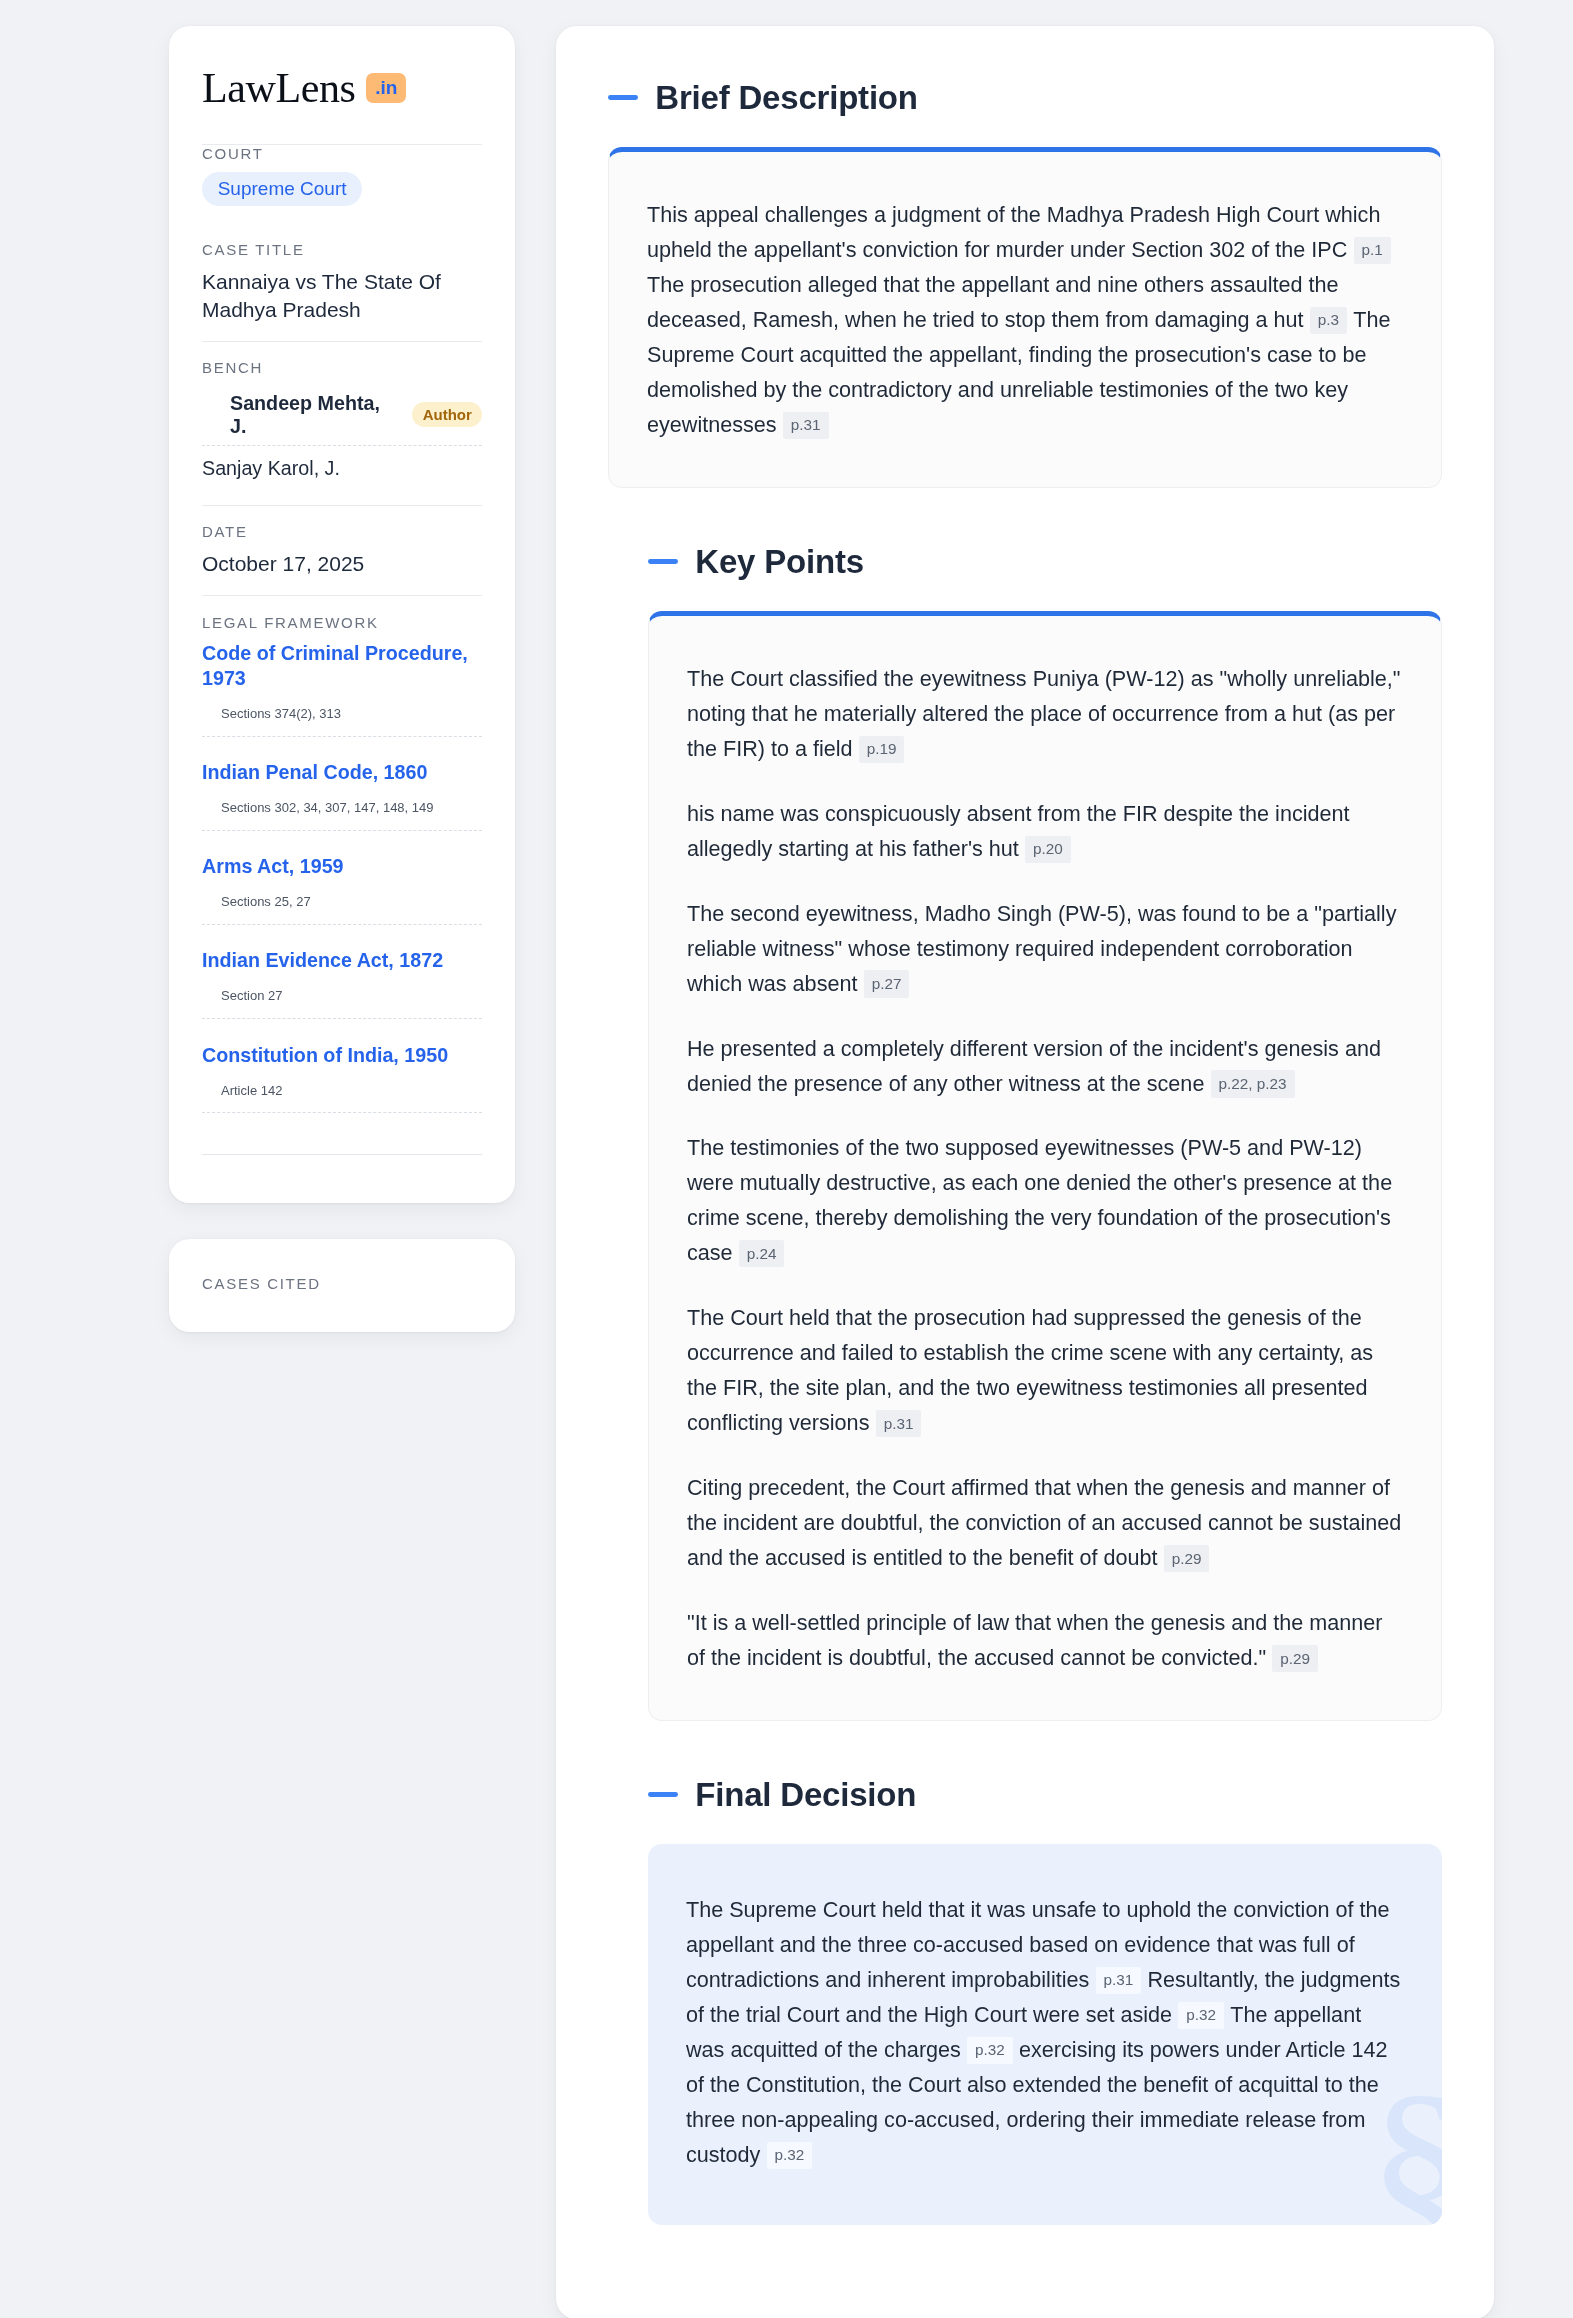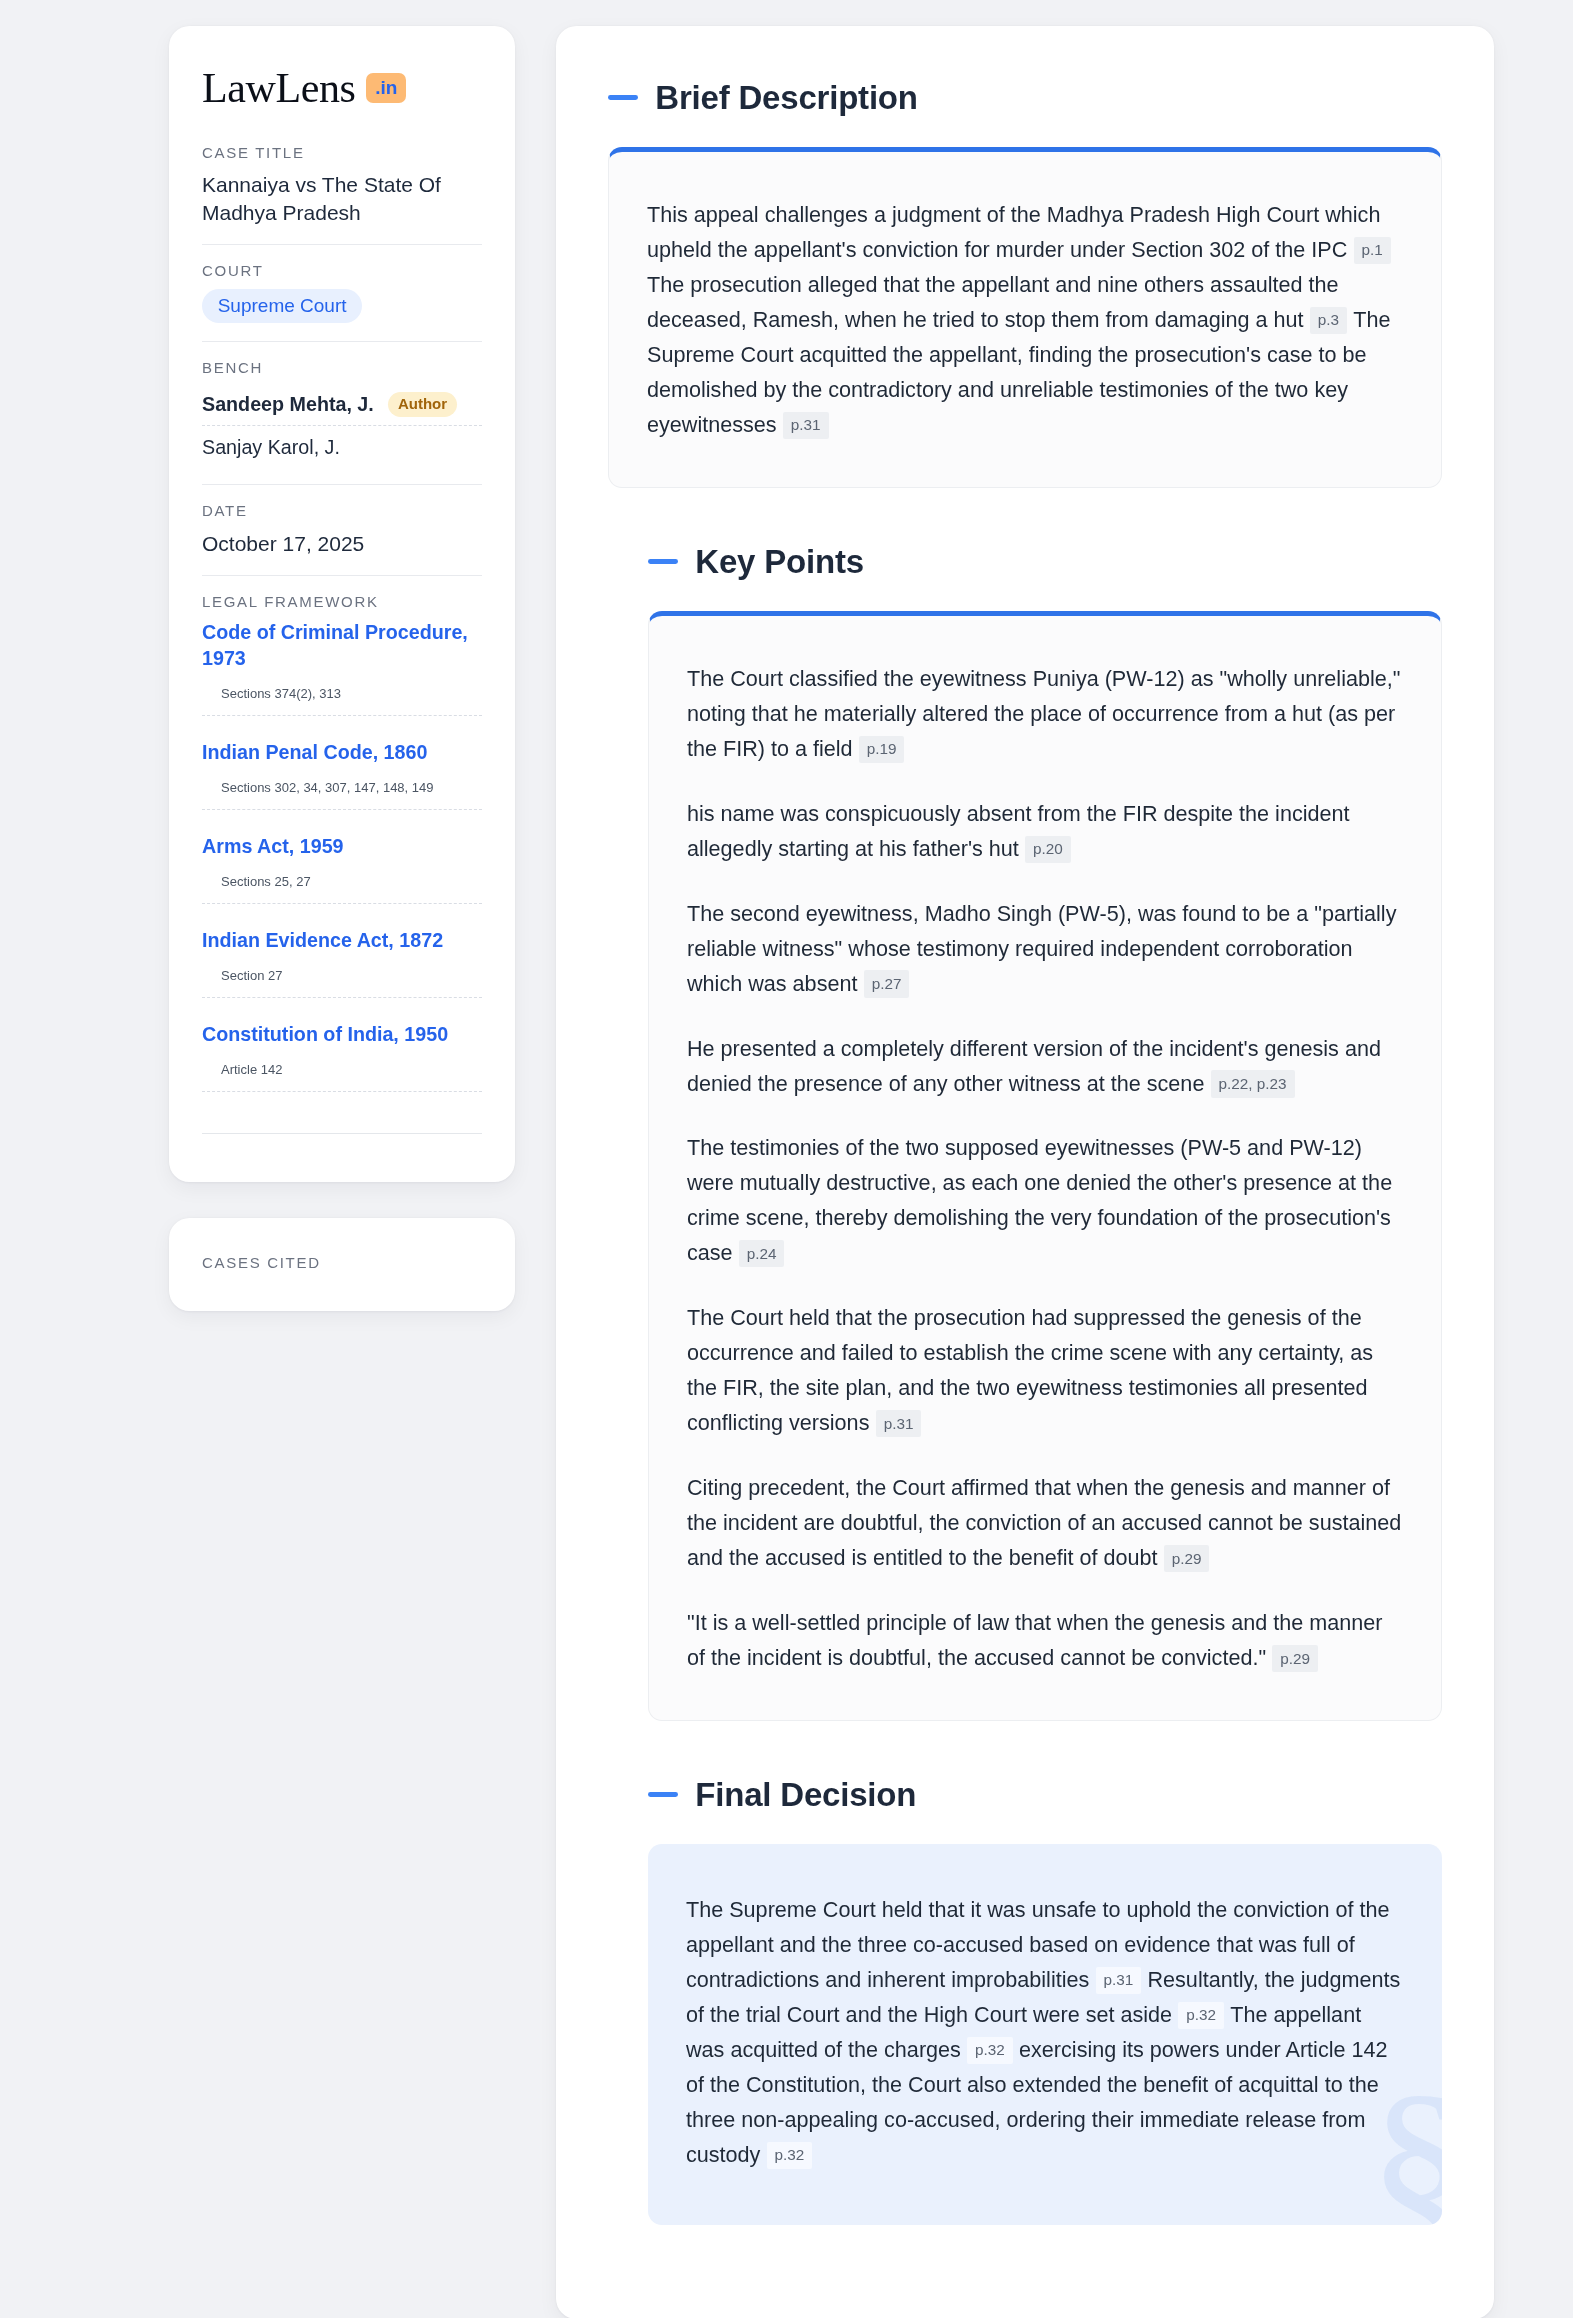--- a/index.html
+++ b/index.html
@@ -98,21 +98,21 @@
     display: flex;
     align-items: center;
     gap: 14px;
     padding: 5.5px 0 7.9px 0;
   }
   .judge-row + .judge-row {
     border-top: 0.8px dashed #d9dde4;
     padding-top: 10.2px;
   }
   .judge-name { font-size: 19.7px; color: #1e293b; }
-  .judge-name.author { font-weight: 700; }
+  .judge-name.author { font-weight: 700; margin-left: 28px; }
   .pill-author {
     background: #fdf0cd;
     color: #a1650b;
     font-size: 15px;
     font-weight: 600;
     padding: 4.7px 10.2px 5.5px 10.2px;
     border-radius: 786px;
     line-height: 1;
   }
 
@@ -247,28 +247,28 @@
 
   <aside class="sidebar">
 
     <div class="card sidebar-card">
 
       <div class="logo-row">
         <span class="logo-word">LawLens</span>
         <span class="logo-tld">.in</span>
       </div>
 
+      <div class="field field-divider">
+        <div class="field-label">COURT</div>
+        <span class="pill-court">Supreme Court</span>
+      </div>
+
       <div class="field">
         <div class="field-label">CASE TITLE</div>
         <div class="field-value">Kannaiya vs The State Of Madhya Pradesh</div>
-      </div>
-
-      <div class="field field-divider">
-        <div class="field-label">COURT</div>
-        <span class="pill-court">Supreme Court</span>
       </div>
 
       <div class="field field-divider">
         <div class="field-label">BENCH</div>
         <div class="judge-row">
           <span class="judge-name author">Sandeep Mehta, J.</span>
           <span class="pill-author">Author</span>
         </div>
         <div class="judge-row">
           <span class="judge-name">Sanjay Karol, J.</span>

